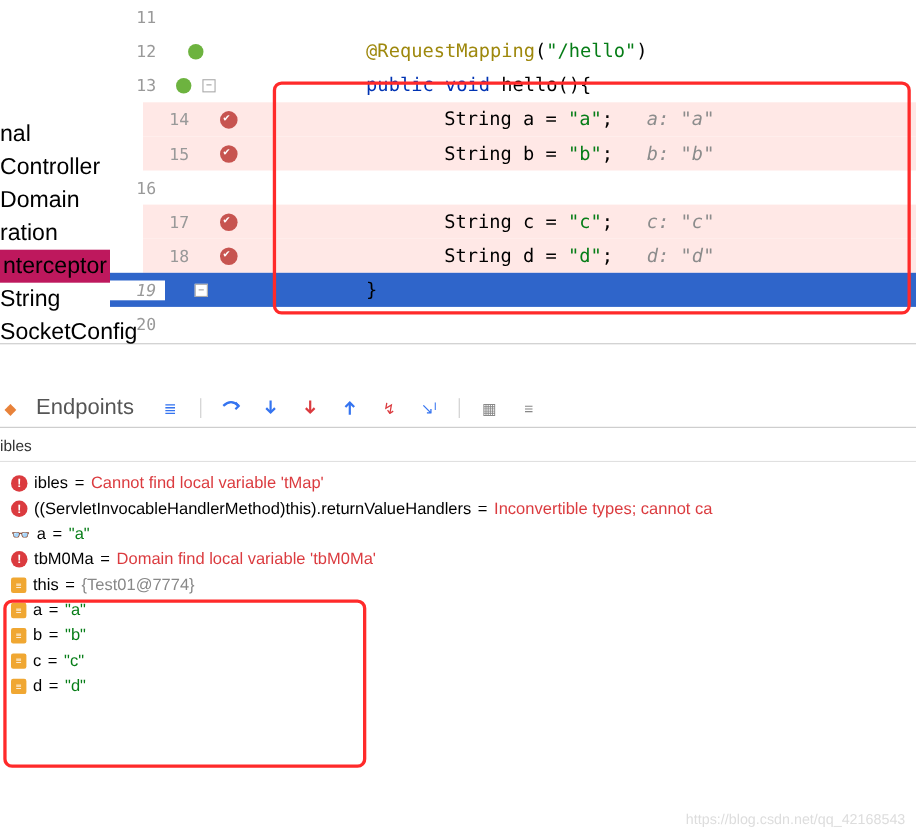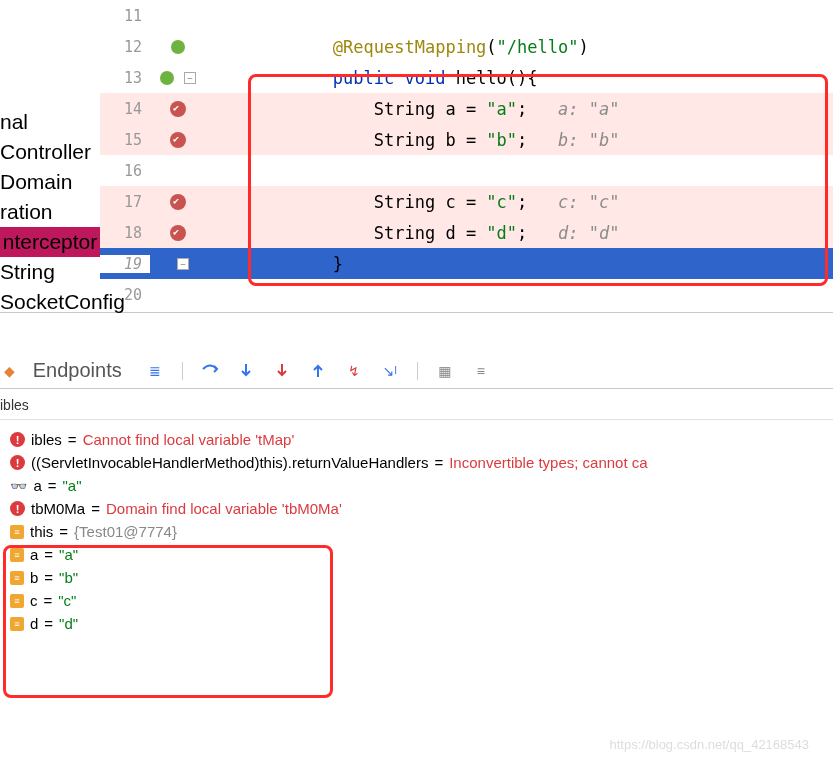--- a/index.html
+++ b/index.html
@@ -16,21 +16,21 @@
 .line { display: flex; align-items: center; height: 31px; position: relative; }
 .gutter { width: 50px; text-align: right; padding-right: 8px; color: #999; font-size: 15px; user-select: none; position: relative; z-index: 2; }
 .gutter-icons { width: 56px; display: flex; align-items: center; justify-content: center; position: relative; z-index: 2; }
 .code { flex: 1; white-space: pre; padding-left: 4px; position: relative; z-index: 2; }
 
 .bp-icon { width: 16px; height: 16px; border-radius: 50%; background: #c75450; display: inline-block; position: relative; }
 .bp-icon::after { content: "✔"; color: #fff; font-size: 10px; position: absolute; top: 1px; left: 3px; }
 .spring-icon { width: 14px; height: 14px; border-radius: 50%; background: #6db33f; display: inline-block; }
 .fold-icon { width: 12px; height: 12px; border: 1px solid #aaa; background: #fff; display: inline-flex; align-items: center; justify-content: center; font-size: 9px; color: #888; margin-left: 10px; }
 
-.bg-bp { background: #ffe8e6; }
+.bg-bp { background: #ffe8e6; margin-left: 30px; }
 .bg-sel { background: #2f65ca; color: #fff; }
 .bg-sel .gutter { background: #fff; color: #999; font-style: italic; }
 
 .annot { color: #9e880d; }
 .str { color: #067d17; }
 .kw { color: #0033b3; }
 .id { color: #000; }
 .comment { color: #8c8c8c; font-style: italic; }
 
 .red-box { position: absolute; border: 3px solid #ff2a2a; border-radius: 8px; z-index: 5; pointer-events: none; }
@@ -48,21 +48,21 @@
 .vars-label { padding: 8px 0 6px; color: #333; font-size: 14px; border-bottom: 1px solid #e0e0e0; margin-bottom: 8px; }
 .var-row { display: flex; align-items: center; padding: 3px 10px; font-size: 15px; gap: 6px; }
 .err-icon { width: 15px; height: 15px; border-radius: 50%; background: #db3b3f; color: #fff; display: inline-flex; align-items: center; justify-content: center; font-size: 11px; font-weight: bold; }
 .glasses-icon { color: #888; font-size: 14px; }
 .field-icon { width: 14px; height: 14px; background: #f0a732; display: inline-flex; align-items: center; justify-content: center; color: #fff; font-size: 9px; font-weight: bold; border-radius: 2px; }
 .var-name { color: #000; }
 .var-err { color: #db3b3f; }
 .var-val { color: #067d17; }
 .var-obj { color: #888; }
 
-.watermark { position: absolute; right: 24px; bottom: 5px; color: #ddd; font-size: 13px; z-index: 0; }
+.watermark { position: absolute; right: 10px; bottom: 5px; color: #ddd; font-size: 13px; z-index: 0; }
 </style>
 </head>
 <body>
 
 <div class="top-area">
   <div class="sidebar">
     <div class="sidebar-item">nal</div>
     <div class="sidebar-item">Controller</div>
     <div class="sidebar-item">Domain</div>
     <div class="sidebar-item">ration</div>

